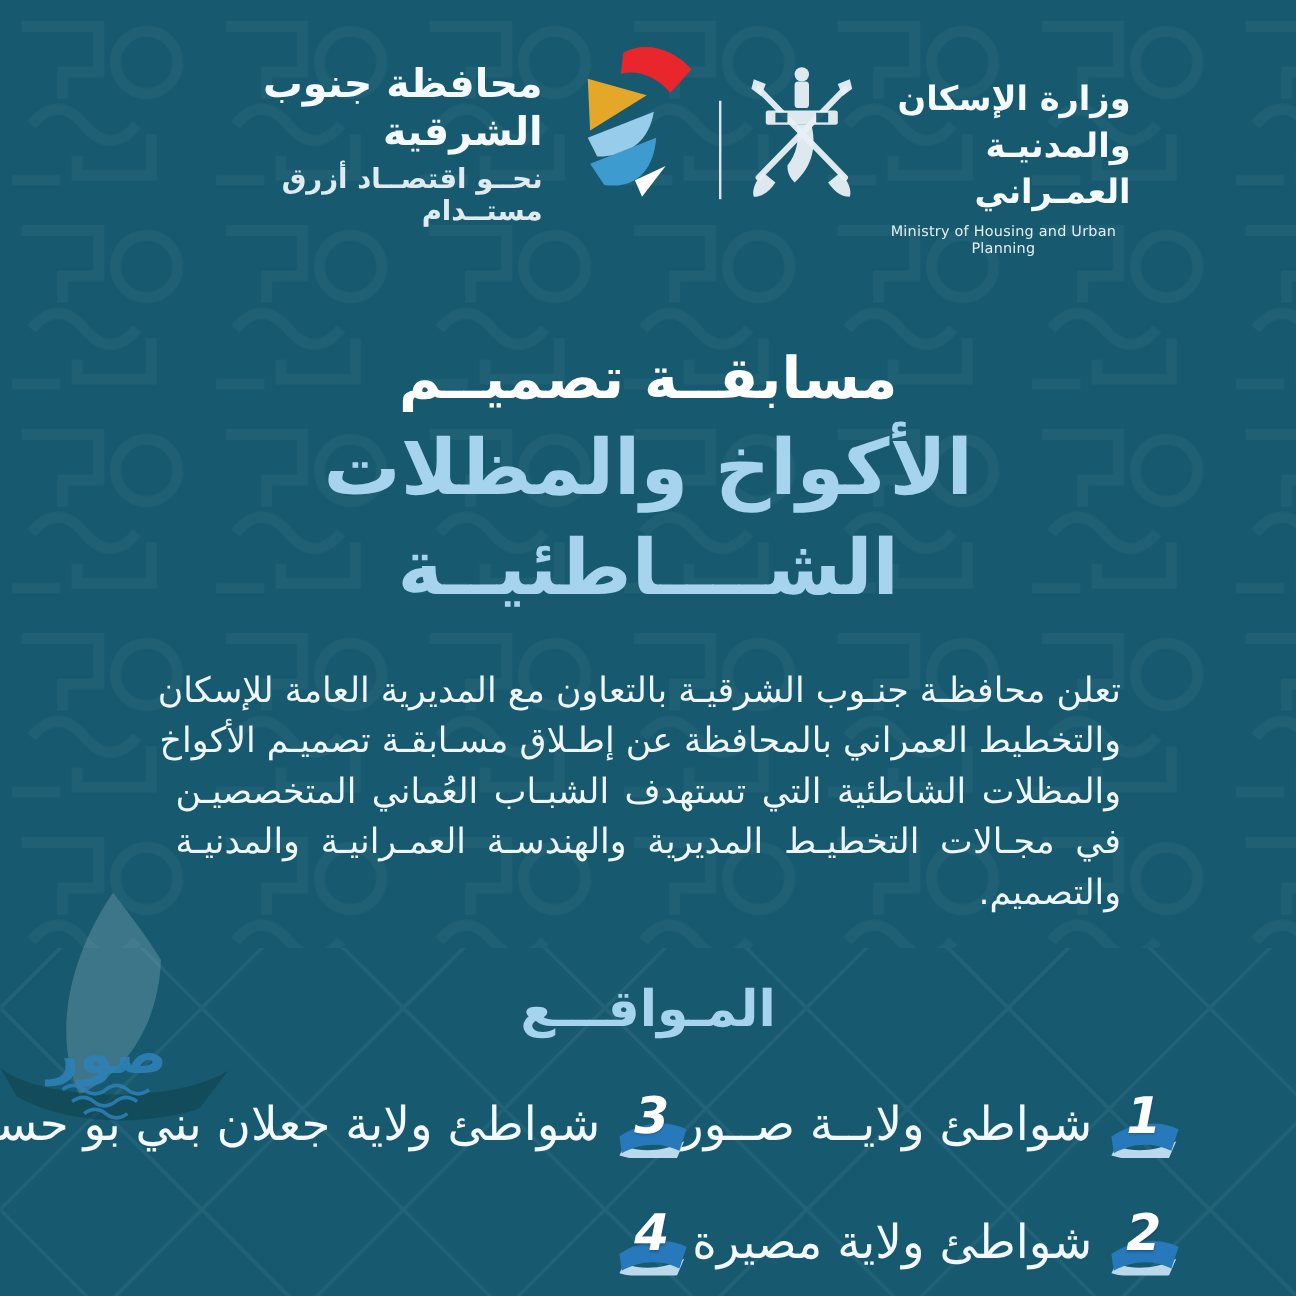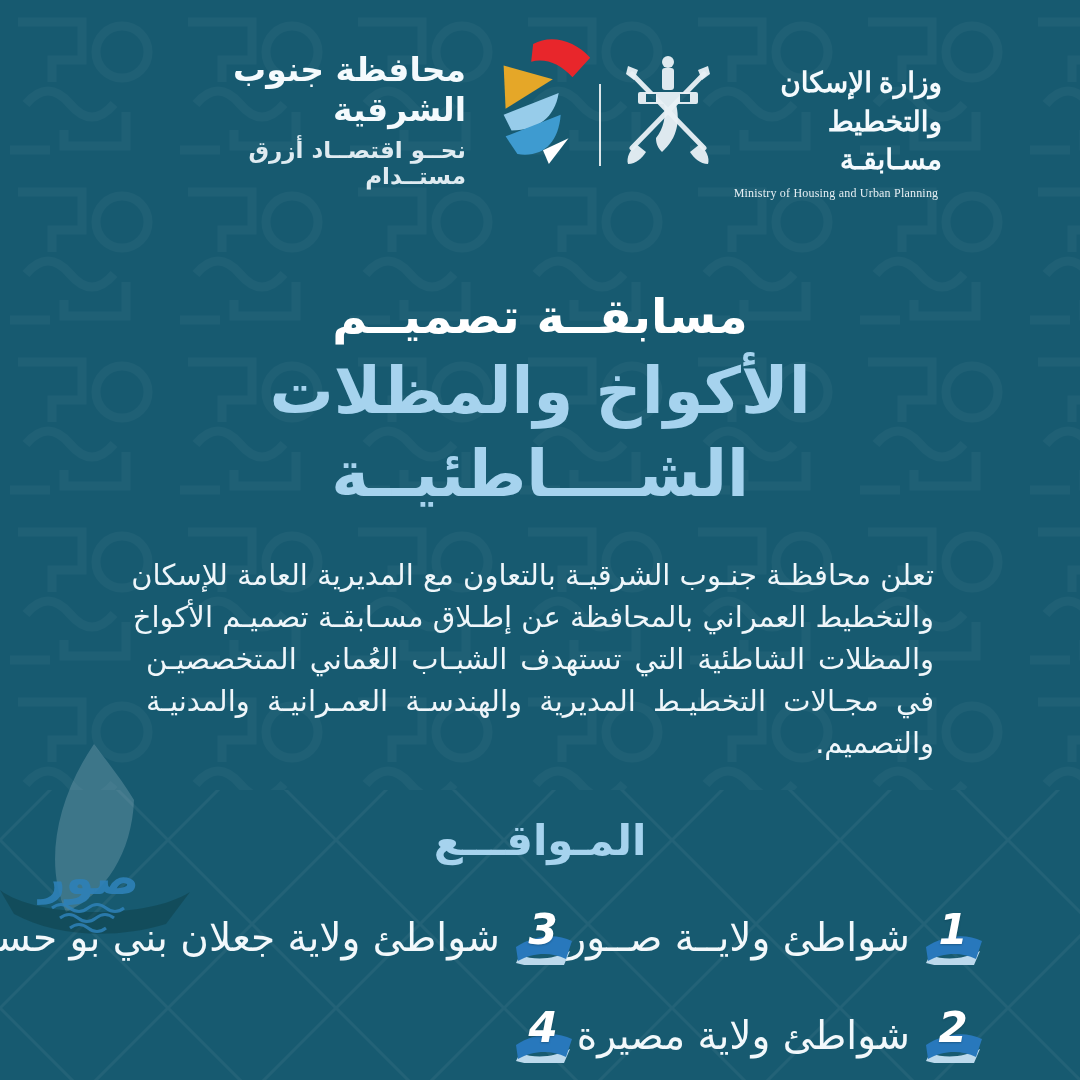--- a/index.html
+++ b/index.html
@@ -9,30 +9,30 @@
     background:#175A70;
     font-family:"DejaVu Sans", sans-serif;
     overflow:hidden;
     color:#fff;
   }
   .bg-pattern { position:absolute; inset:0; z-index:0; pointer-events:none; }
   .layer { position:relative; z-index:2; }
 
   
   .header { position:absolute; top:0; left:0; width:1080px; height:210px; }
-  .gov-logo { position:absolute; left:164px; top:30px; display:flex; align-items:flex-start; gap:16px; }
+  .gov-logo { position:absolute; left:150px; top:30px; display:flex; align-items:flex-start; gap:16px; }
   .gov-mark { width:118px; height:138px; flex:none; }
   .gov-text { width:302px; direction:rtl; text-align:right; padding-top:20px; }
   .gov-ar { font-size:33px; font-weight:bold; color:#F4FAFD; line-height:1.2; letter-spacing:0; }
   .gov-en { font-size:19px; color:#EAF2F6; margin-top:3px; font-weight:bold; direction:ltr; text-align:right; }
   .gov-tag { font-size:23px; color:#DFEBF1; margin-top:8px; font-weight:bold; }
 
   .header-divider { position:absolute; left:599px; top:84px; width:2px; height:82px; background:rgba(255,255,255,.85); }
 
-  .min-logo { position:absolute; left:616px; top:52px; display:flex; align-items:flex-start; gap:10px;font-family:Liberation Serif, serif; }
+  .min-logo { position:absolute; left:616px; top:52px; display:flex; align-items:flex-start; gap:10px; }
   .min-text { width:212px; direction:rtl; text-align:right; padding-top:12px; }
   .min-ar { font-size:28px; font-weight:bold; color:#F4FAFD; line-height:1.38; }
   .min-en { font-size:12px; color:#E6EEF3; margin-top:6px; direction:ltr; text-align:center; letter-spacing:.2px; }
   .min-emblem { width:104px; height:118px; flex:none; }
 
   
   .main { padding-top:288px; text-align:center; direction:rtl; }
   .title-1 { font-size:48px; font-weight:bold; color:#FFFFFF; letter-spacing:1px;text-align:center; }
   .title-big { font-size:64px; font-weight:bold; color:#A6D3EE; line-height:1.3; margin-top:6px; }
   .title-big .t-line { display:block; }
@@ -122,21 +122,21 @@
         <div class="gov-tag">نحــو اقتصــاد أزرق مستــدام</div>
       </div>
     </div>
 
     <div class="header-divider"></div>
 
     <div class="min-logo">
       <div class="min-text">
         <div class="min-ar">
           <span>وزارة الإسكان</span><br>
-          <span>والتخطيط مسـابقـة</span>
+          <span>والمدنيـة العمـراني</span>
         </div>
         <div class="min-en">Ministry of Housing and Urban Planning</div>
       </div>
       <svg class="min-emblem" viewBox="0 0 104 118" aria-hidden="true">
         <g stroke="#E9F1F6" stroke-width="5" stroke-linecap="round" fill="none" opacity="0.95">
           <path d="M16,22 L88,96"></path>
           <path d="M88,22 L16,96"></path>
         </g>
         <g fill="#E9F1F6" opacity="0.95">
           <path d="M12,14 l10,4 -4,10 -8,-6 Z"></path>

